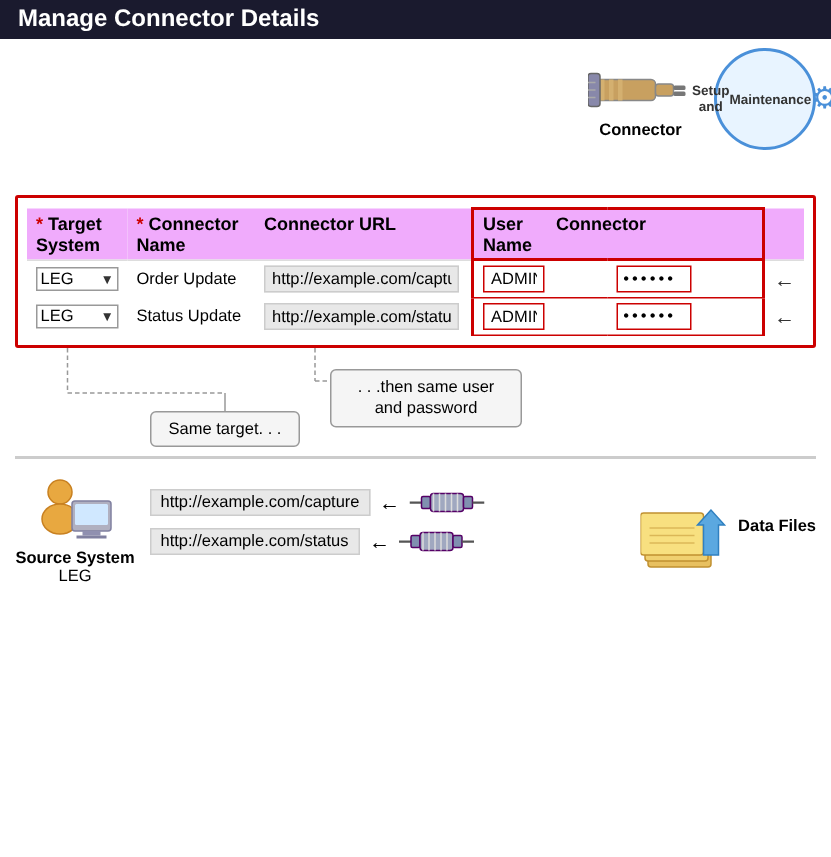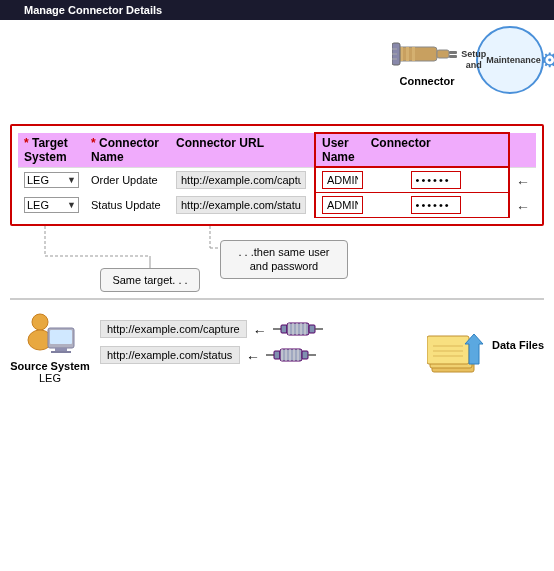--- a/index.html
+++ b/index.html
@@ -9,22 +9,22 @@
       background: #fff;
       width: 554px;
       min-height: 571px;
       overflow: hidden;
     }
 
     
     .header {
       background: #1a1a2e;
       color: #fff;
-      padding: 4px 24px;
-      font-size: 11px;
+      padding: 4px 12px;
+      font-size: 16px;
       font-weight: bold;
     }
 
     
     .top-section {
       display: flex;
       align-items: flex-start;
       padding: 8px 10px 4px 10px;
       position: relative;
       min-height: 100px;

